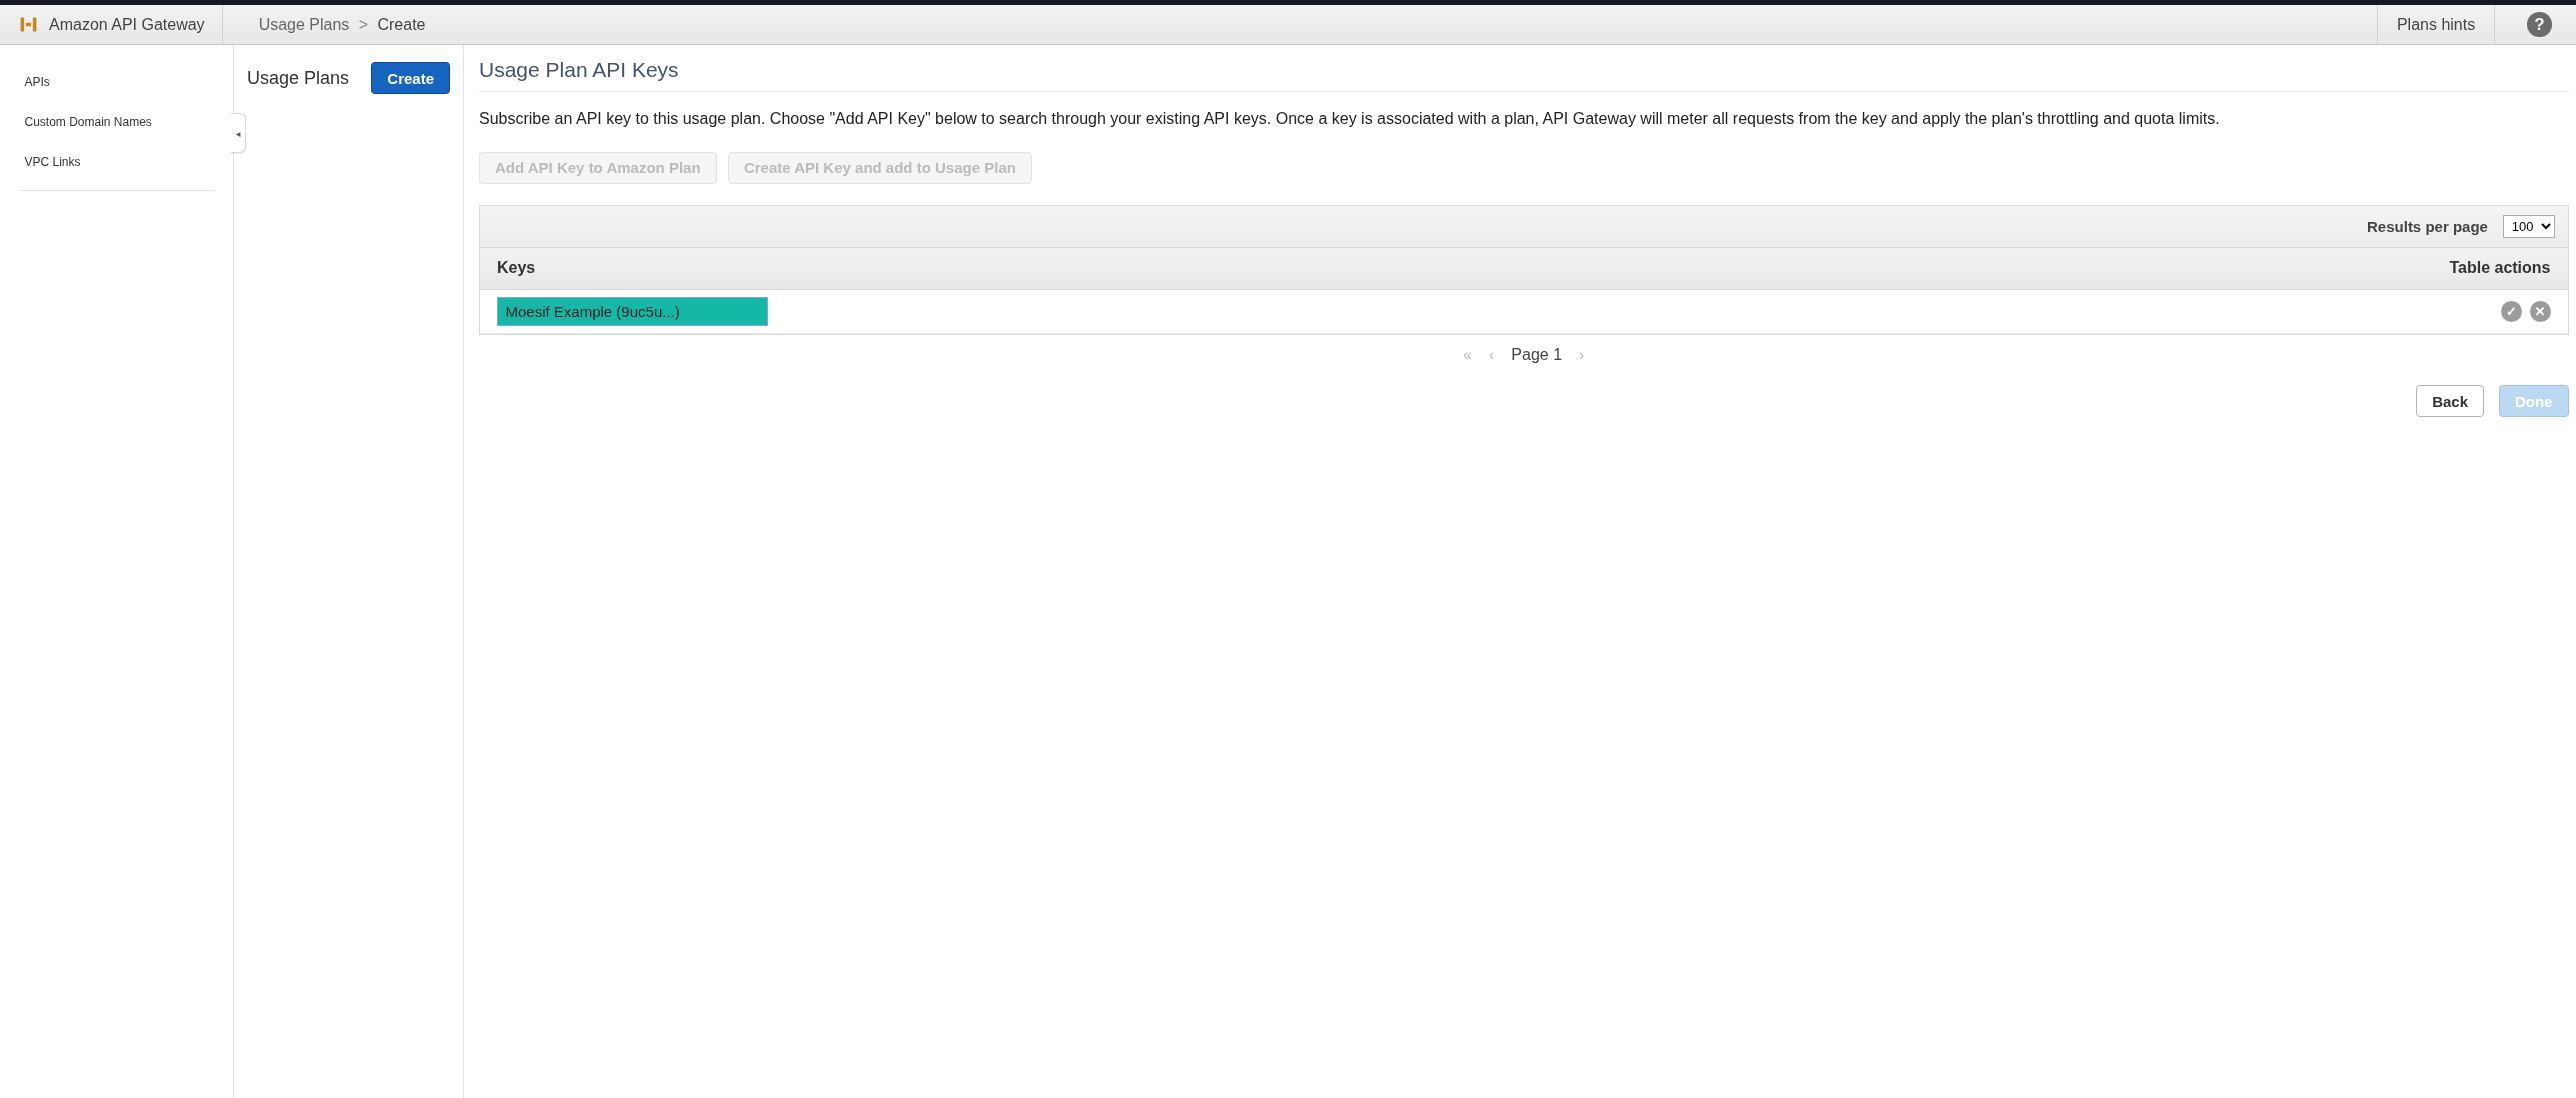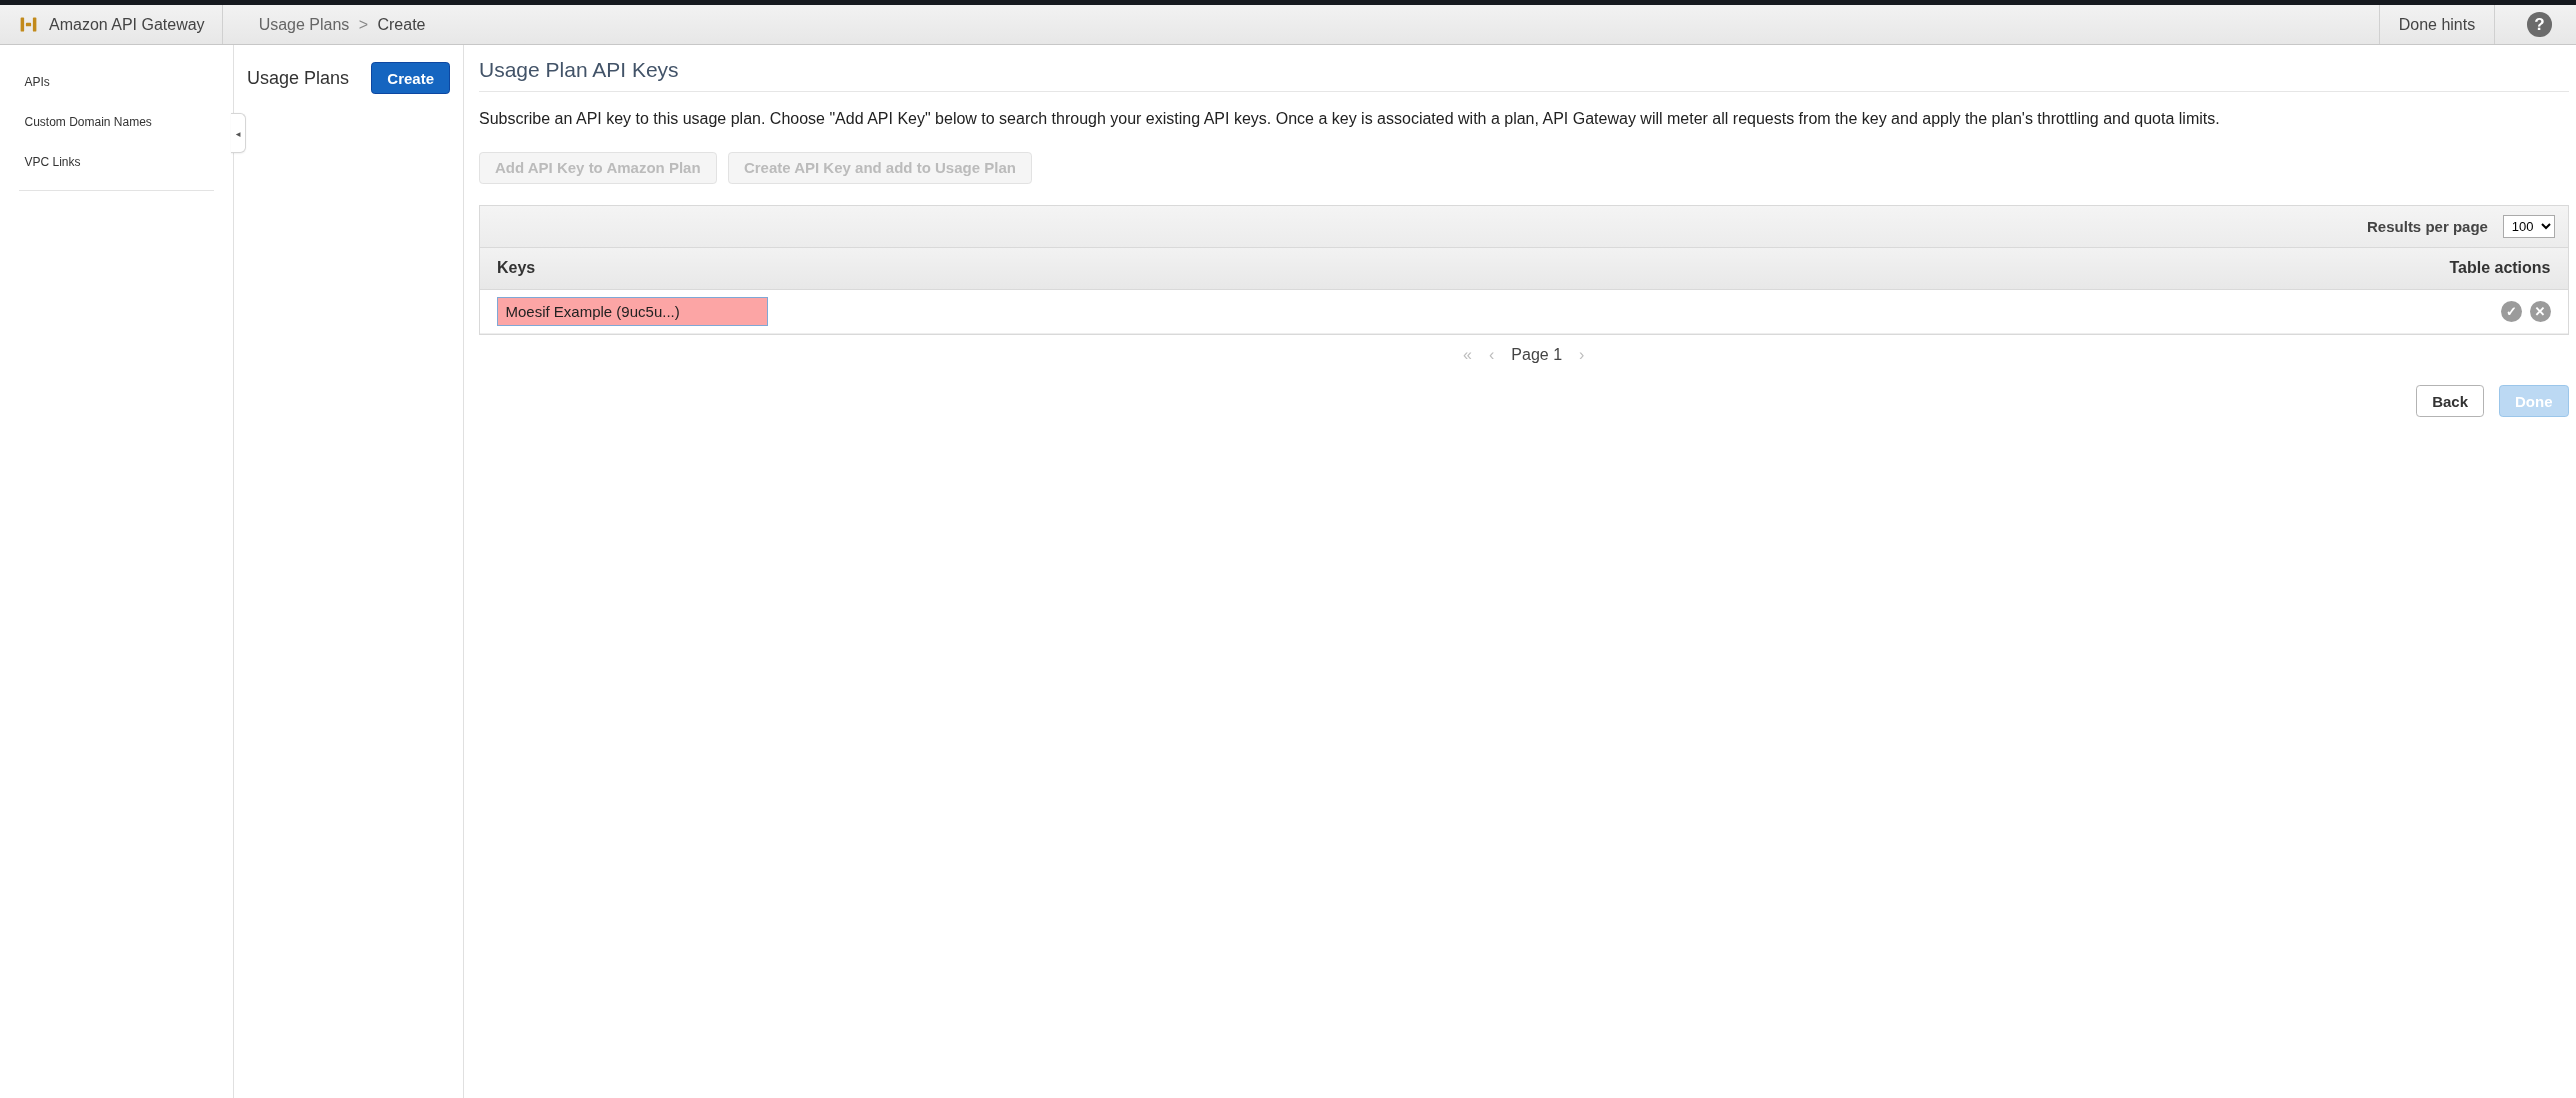--- a/index.html
+++ b/index.html
@@ -132,21 +132,21 @@
     border-bottom:0.9px solid #eee;
     padding: 7.5px 17px;
   }
   .cell-name { flex:1; }
   .cell-actions { width:151px; display:flex; justify-content:flex-end; gap:7.5px; }
   .api-key-input {
     width: 271px;
     padding: 4.7px 7.5px;
     font-size:15px;
     border:0.9px solid #7fa8d6;
-    background:#fca5a5;
+    background:#14b8a6;
     color:#222;
   }
   .icon-circle {
     width:21px; height:21px; border-radius:50%; background:#9b9b9b;
     display:flex; align-items:center; justify-content:center;
     color:#fff; font-size:13px; font-weight:bold; cursor:pointer;
   }
   .pager { display:flex; align-items:center; justify-content:center; gap:17px; color:#444; font-size:16px; padding: 11.3px 0; }
   .pager .arrow { color:#bdbdbd; cursor:pointer; font-size:16px; user-select:none;}
   .footer-buttons { display:flex; justify-content:flex-end; gap:15px; padding-top:9.4px; }
@@ -166,21 +166,21 @@
         </svg>
     </span>
     <span class="service-name">Amazon API Gateway</span>
   </div>
   <div class="breadcrumb">
     <span class="crumb">Usage Plans</span>
     <span class="sep">&gt;</span>
     <span class="crumb current">Create</span>
   </div>
   <div class="spacer"></div>
-  <div class="show-hints">Done hints</div>
+  <div class="show-hints">Plans hints</div>
   <div class="help-icon">?</div>
 </div>
 
 <div class="layout">
 
   <div class="sidebar">
     <div class="nav-item">APIs</div>
     <div class="nav-item">Custom Domain Names</div>
     <div class="nav-item">VPC Links</div>
     <hr>

